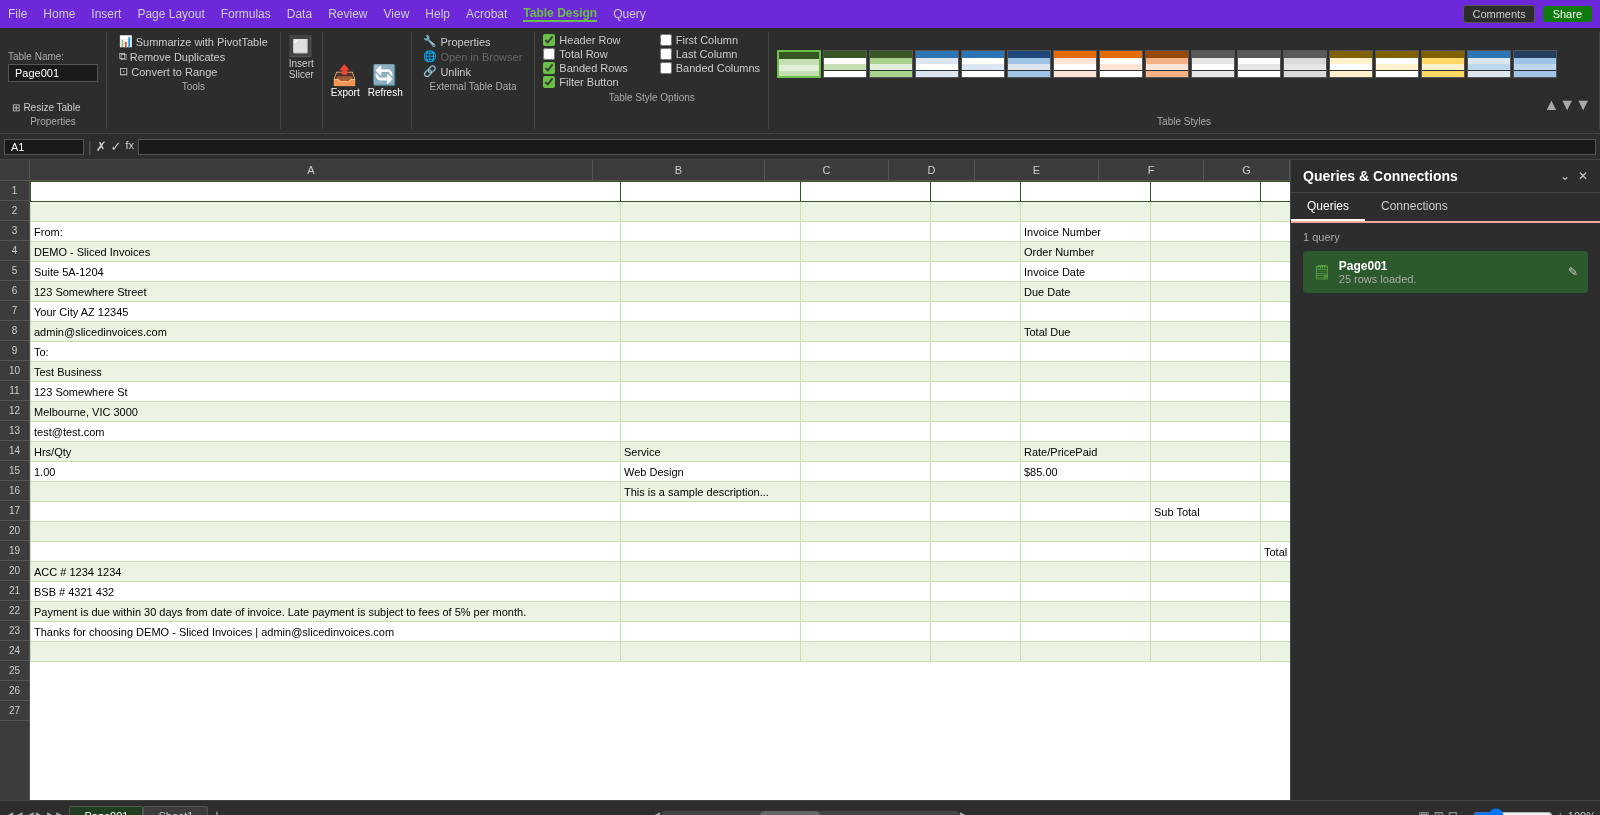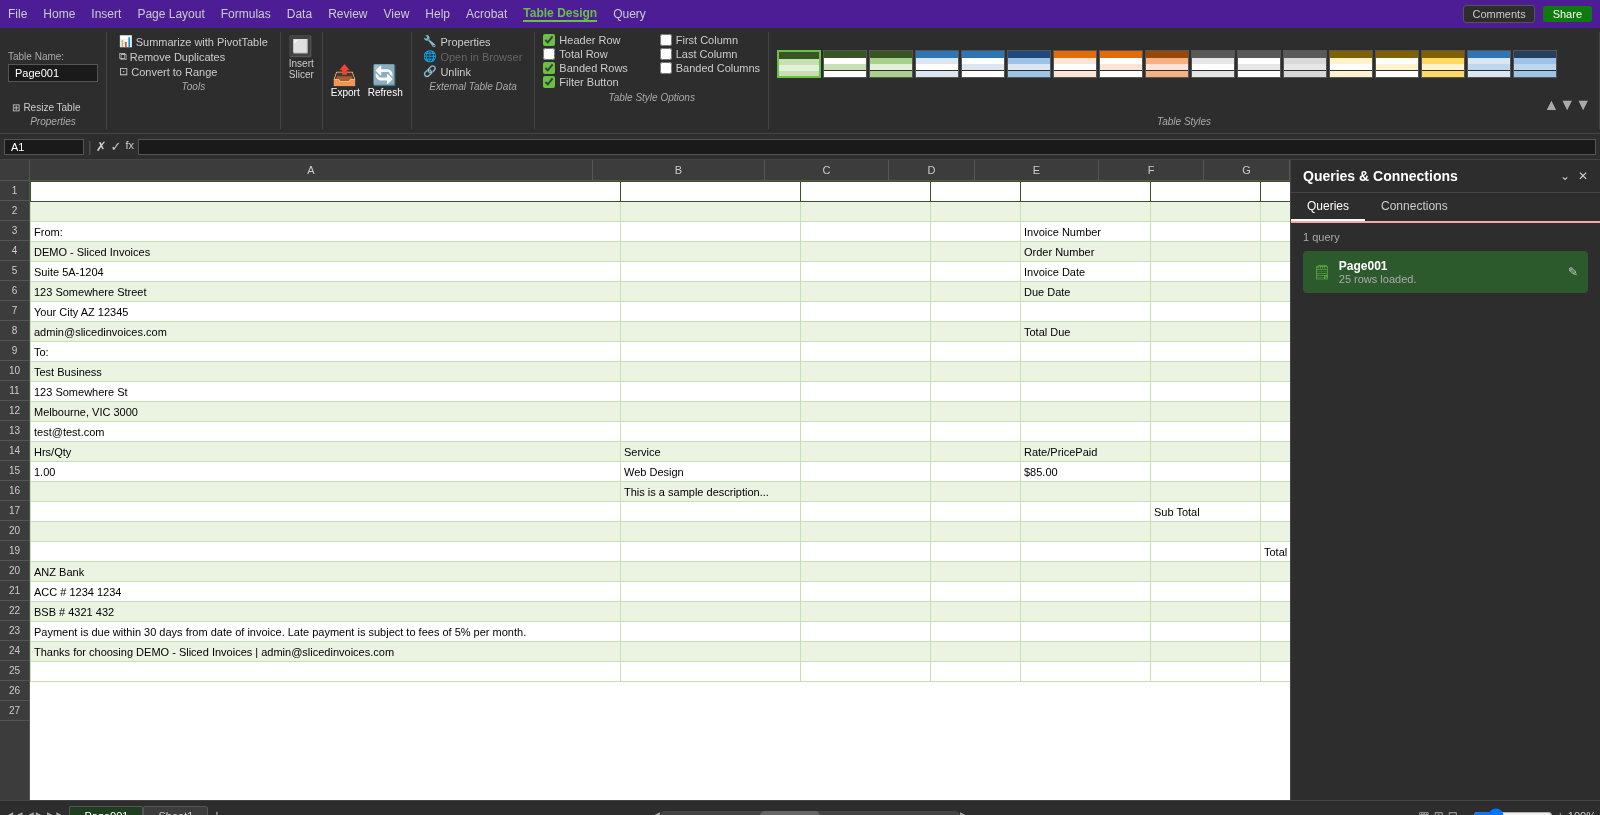--- a/index.html
+++ b/index.html
@@ -2,31 +2,31 @@
 <html><head>
   <meta charset="utf-8">
   <style>
     * { box-sizing: border-box; margin: 0; padding: 0; }
     body { font-family: 'Segoe UI', Arial, sans-serif; font-size: 12px; background: #1f1f1f; color: #fff; overflow: hidden; width: 1600px; height: 815px; }
 
     
     .ribbon { background: #1e3a1e; }
 
     
-    .menu-bar { background: #4c1d95; display: flex; align-items: center; padding: 4px 8px; gap: 16px; height: 28px; }
+    .menu-bar { background: #6d28d9; display: flex; align-items: center; padding: 4px 8px; gap: 16px; height: 28px; }
     .menu-bar span { color: #ccc; cursor: pointer; font-size: 12px; }
     .menu-bar .green-tab { color: #6abf45; font-weight: 600; border-bottom: 2px solid #6abf45; }
     .btn-comments { background: #2d2d2d; border: 1px solid #555; color: #ccc; padding: 2px 8px; border-radius: 3px; font-size: 11px; cursor: pointer; }
     .btn-share { background: #0f7b0f; border: none; color: #fff; padding: 2px 10px; border-radius: 3px; font-size: 11px; cursor: pointer; }
     .menu-right { margin-left: auto; display: flex; gap: 8px; align-items: center; }
 
     
     .ribbon-bar { background: #2d2d2d; border-bottom: 1px solid #444; display: flex; align-items: stretch; padding: 4px 0; }
     .ribbon-group { display: flex; flex-direction: column; padding: 2px 8px; border-right: 1px solid #444; }
-    .ribbon-group-label { font-size: 10px; color: #aaa; text-align: center; margin-top: 2px; font-style: italic; }
+    .ribbon-group-label { font-size: 10px; color: #aaa; text-align: center; margin-top: 2px; }
     .ribbon-top { display: flex; align-items: center; gap: 4px; flex: 1; }
     .ribbon-btn { background: transparent; border: none; color: #ccc; cursor: pointer; font-size: 11px; padding: 1px 4px; border-radius: 2px; white-space: nowrap; display: flex; align-items: center; gap: 3px; }
     .table-name-input { background: #1a1a1a; border: 1px solid #555; color: #fff; padding: 2px 6px; font-size: 11px; width: 90px; }
 
     
     .chk-group { display: flex; flex-direction: column; gap: 2px; padding: 2px 8px; }
     .chk-row { display: flex; align-items: center; gap: 4px; font-size: 11px; color: #ccc; }
     .chk-row input[type=checkbox] { accent-color: #6abf45; width: 12px; height: 12px; }
     .style-swatch { width: 44px; height: 28px; border: 1px solid #555; cursor: pointer; display: grid; grid-template-rows: repeat(4, 1fr); overflow: hidden; }
     .style-swatch.selected { border: 2px solid #6abf45; }
@@ -572,29 +572,20 @@
                 <tr>
                   <td></td>
                   <td></td>
                   <td></td>
                   <td></td>
                   <td></td>
                   <td></td>
                   <td>Total</td>
                 </tr>
                 <tr>
-                  <td>ANZ Bank</td>
-                  <td></td>
-                  <td></td>
-                  <td></td>
-                  <td></td>
-                  <td></td>
-                  <td></td>
-                </tr>
-                <tr>
                   <td>ACC # 1234 1234</td>
                   <td></td>
                   <td></td>
                   <td></td>
                   <td></td>
                   <td></td>
                   <td></td>
                 </tr>
                 <tr>
                   <td>BSB # 4321 432</td>

